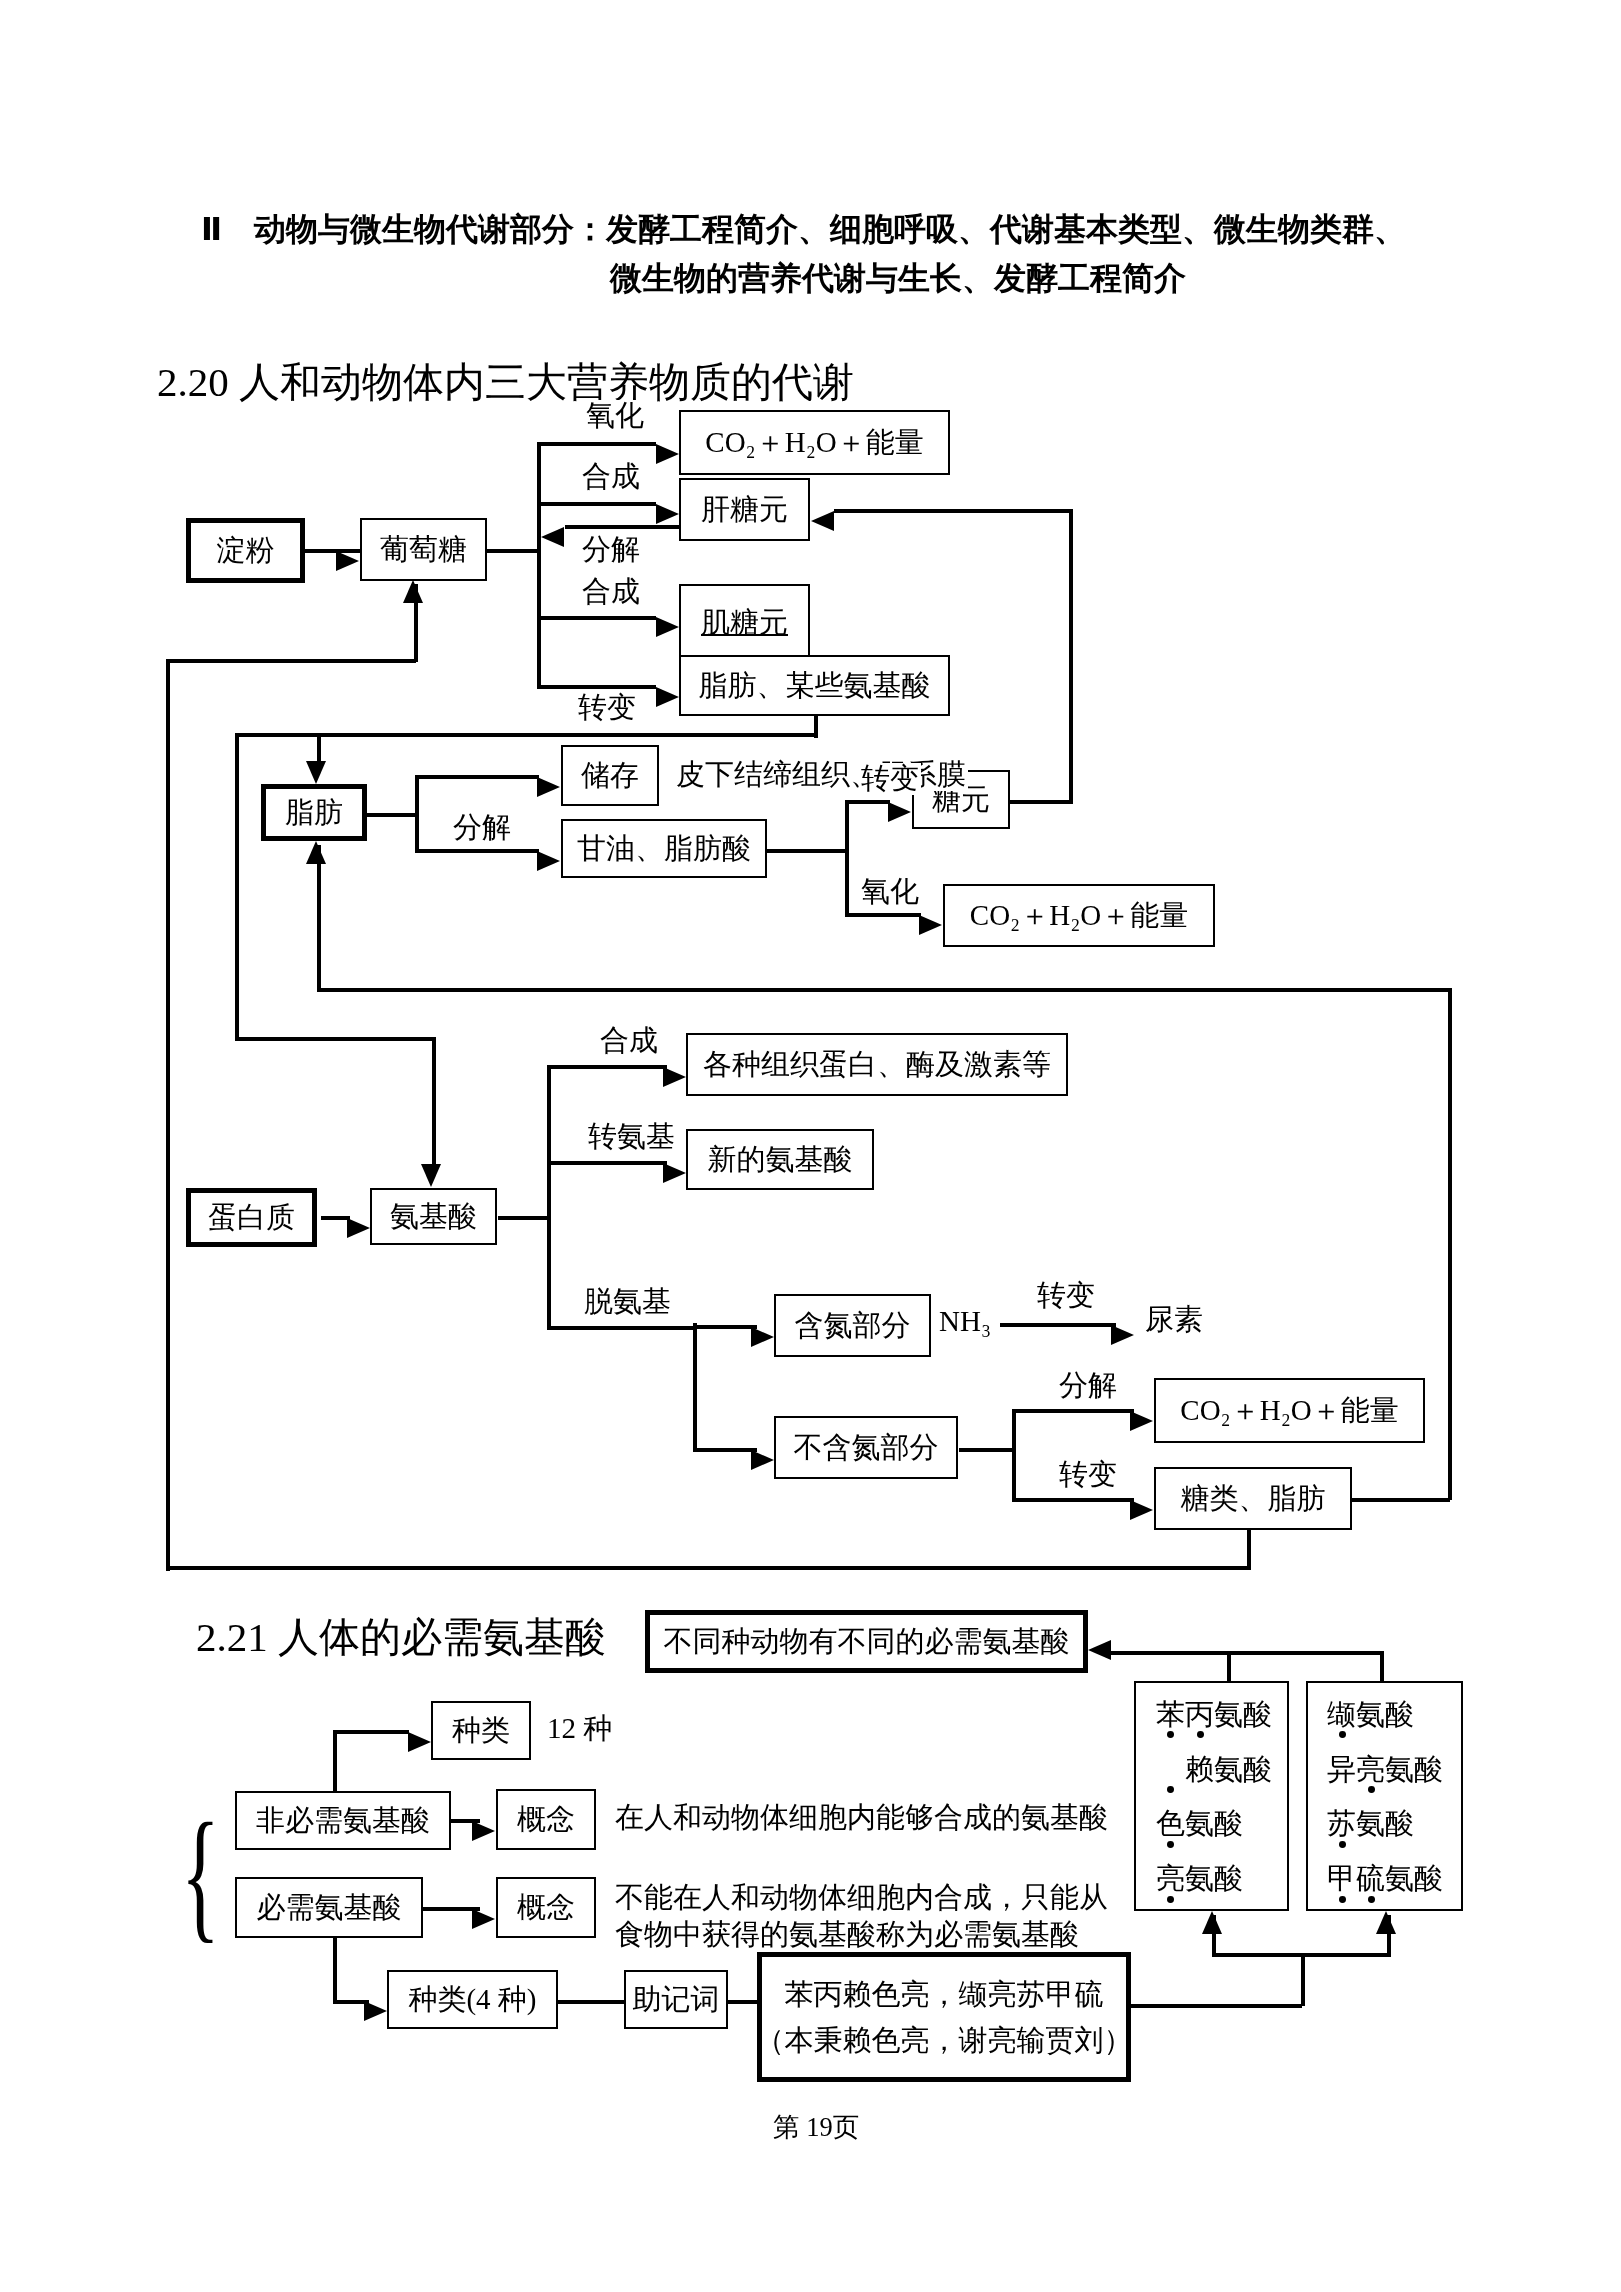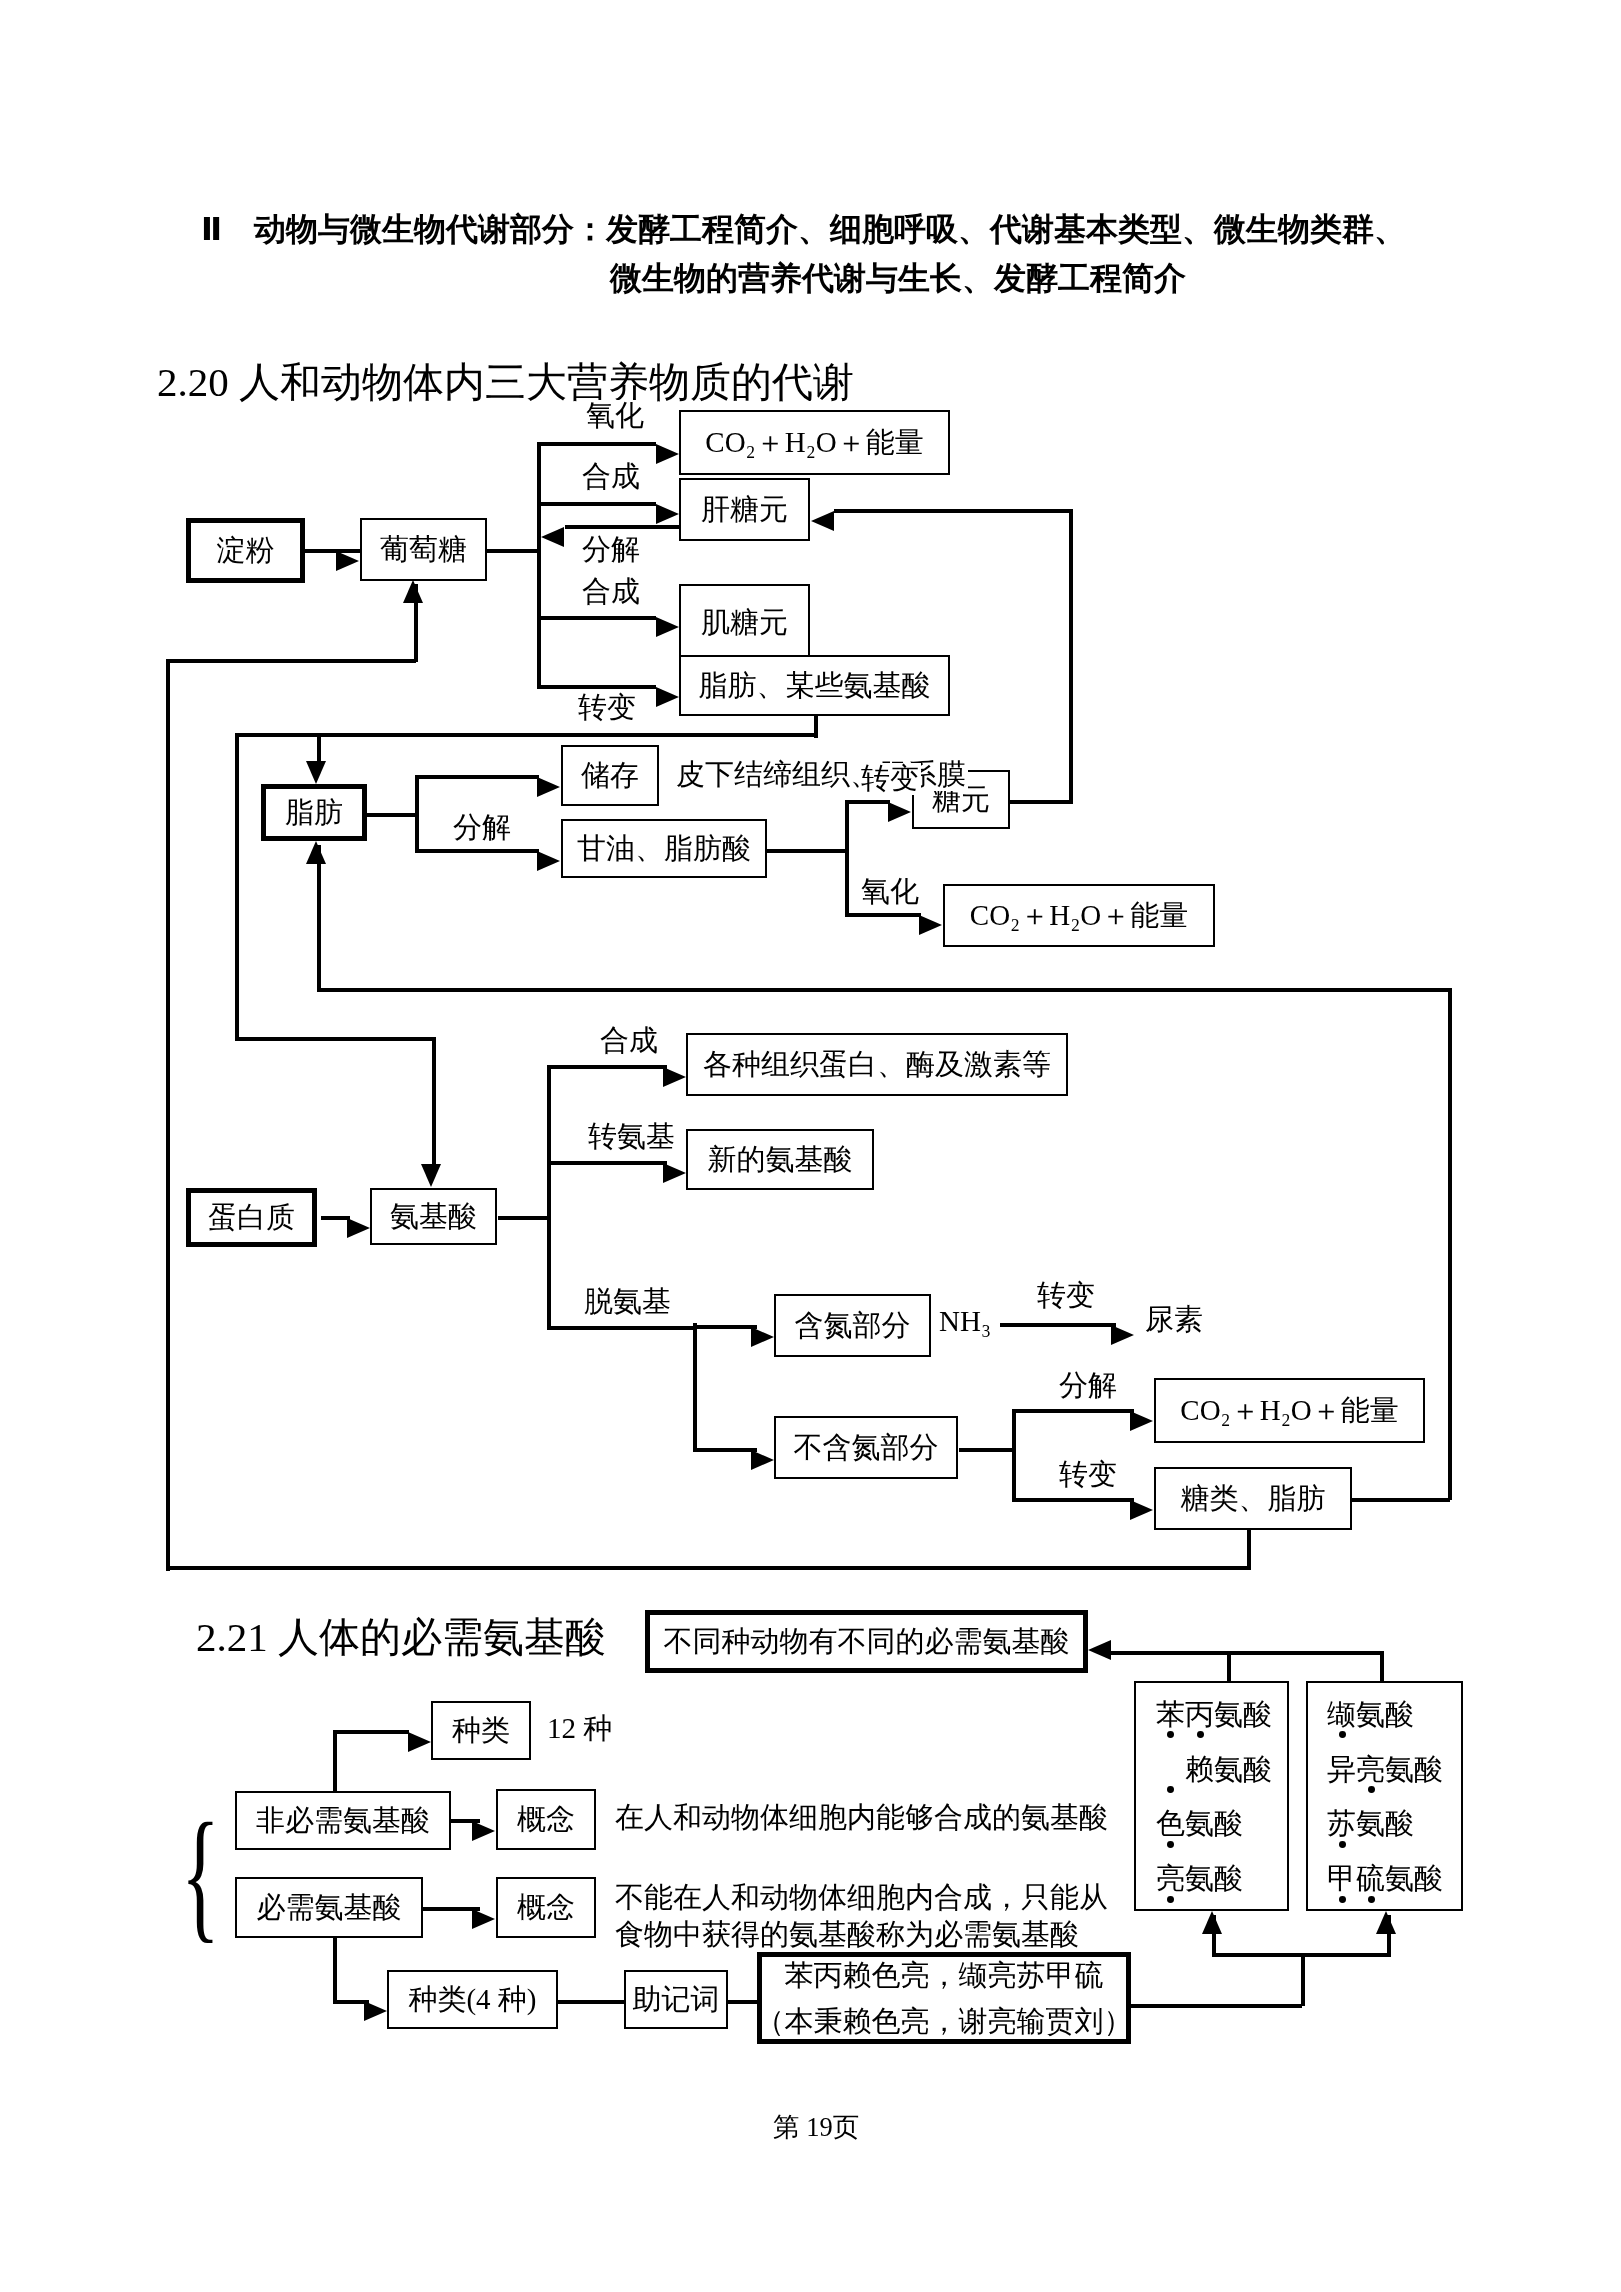--- a/index.html
+++ b/index.html
@@ -156,21 +156,21 @@
       </div>
       <div class="box" style="left: 360px; top: 518px; width: 127px; height: 63px;">
         <span>葡萄糖</span>
       </div>
       <div class="box" style="left: 679px; top: 410px; width: 271px; height: 65px;">
         <span>CO₂＋H₂O＋能量</span>
       </div>
       <div class="box" style="left: 679px; top: 478px; width: 131px; height: 63px;">
         <span>肝糖元</span>
       </div>
-      <div class="box" style="left: 679px; top: 584px; width: 131px; height: 77px;">
+      <div class="box" style="left: 679px; top: 584px; width: 131px; height: 77px; text-decoration: underline;">
         <span>肌糖元</span>
       </div>
       <div class="box" style="left: 679px; top: 655px; width: 271px; height: 61px;">
         <span>脂肪、某些氨基酸</span>
       </div>
       <div class="box" style="left: 561px; top: 745px; width: 98px; height: 61px;">
         <span>储存</span>
       </div>
       <div class="box bold" style="left: 261px; top: 784px; width: 106px; height: 57px;">
         <span>脂肪</span>
@@ -225,21 +225,21 @@
       </div>
       <div class="box" style="left: 496px; top: 1877px; width: 100px; height: 61px;">
         <span>概念</span>
       </div>
       <div class="box" style="left: 387px; top: 1970px; width: 171px; height: 59px;">
         <span>种类(4 种)</span>
       </div>
       <div class="box" style="left: 624px; top: 1970px; width: 104px; height: 59px;">
         <span>助记词</span>
       </div>
-      <div class="box bold" style="left: 757px; top: 1952px; width: 374px; height: 92px; flex-direction: column;">
+      <div class="box bold" style="left: 757px; top: 1952px; width: 374px; height: 130px; flex-direction: column;">
         <div class="mnline">苯丙赖色亮，缬亮苏甲硫</div>
         <div class="mnline">（本秉赖色亮，谢亮输贾刘）</div>
       </div>
       <div class="box" style="left: 1134px; top: 1681px; width: 155px; height: 230px;"></div>
       <div class="amino-item" style="left: 1156px; top: 1695px;">苯丙氨酸</div>
       <div class="amino-dot" style="left: 1167px; top: 1731px;"></div>
       <div class="amino-dot" style="left: 1197px; top: 1731px;"></div>
       <div class="amino-item" style="left: 1156px; top: 1750px; margin-left: 29px;">赖氨酸</div>
       <div class="amino-dot" style="left: 1167px; top: 1786px;"></div>
       <div class="amino-item" style="left: 1156px; top: 1804px;">色氨酸</div>

